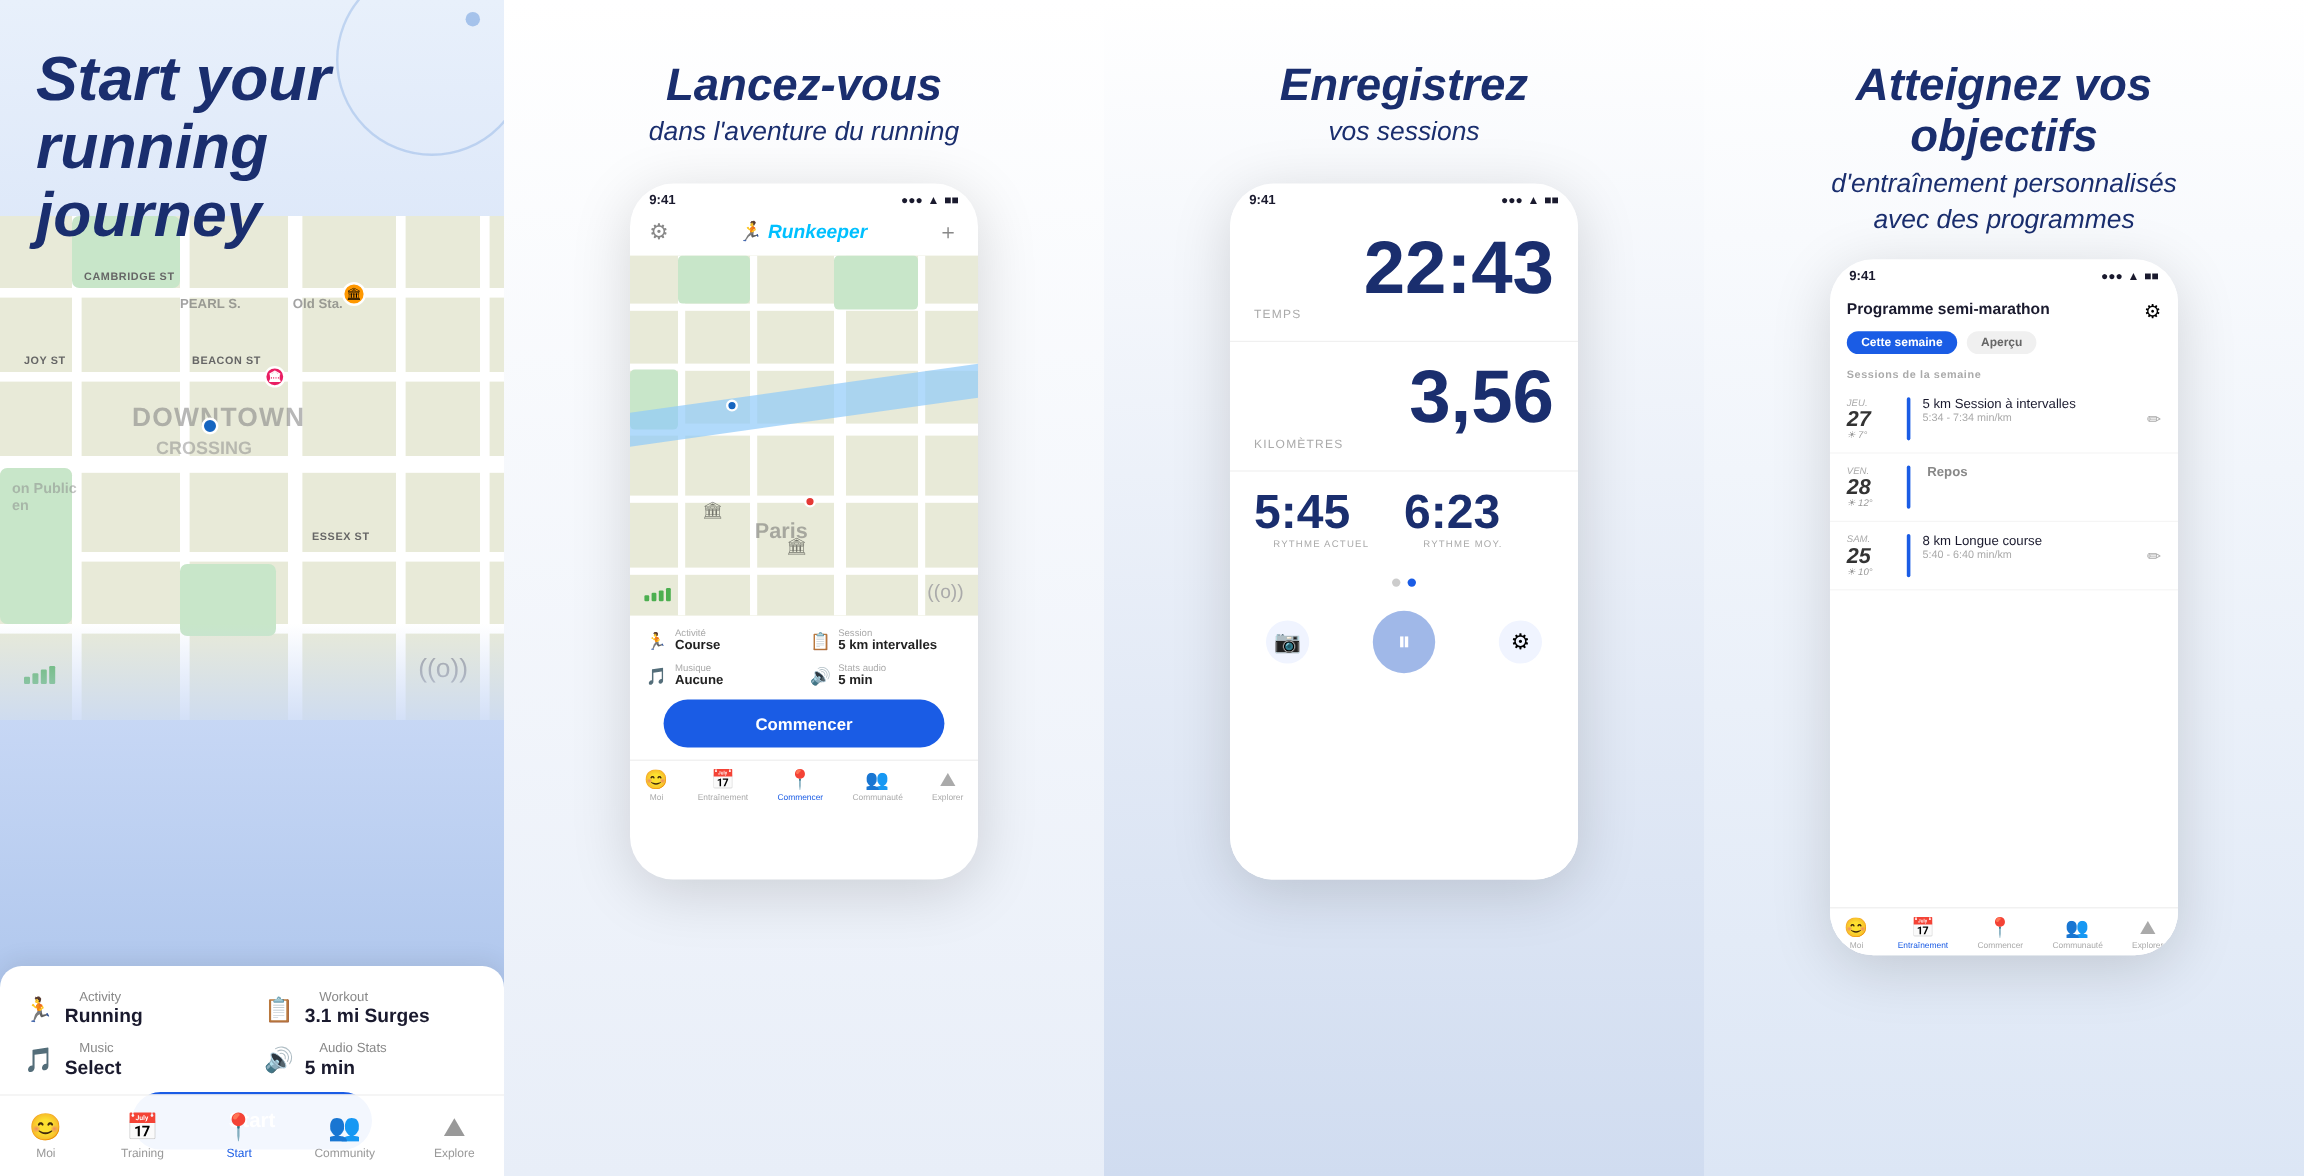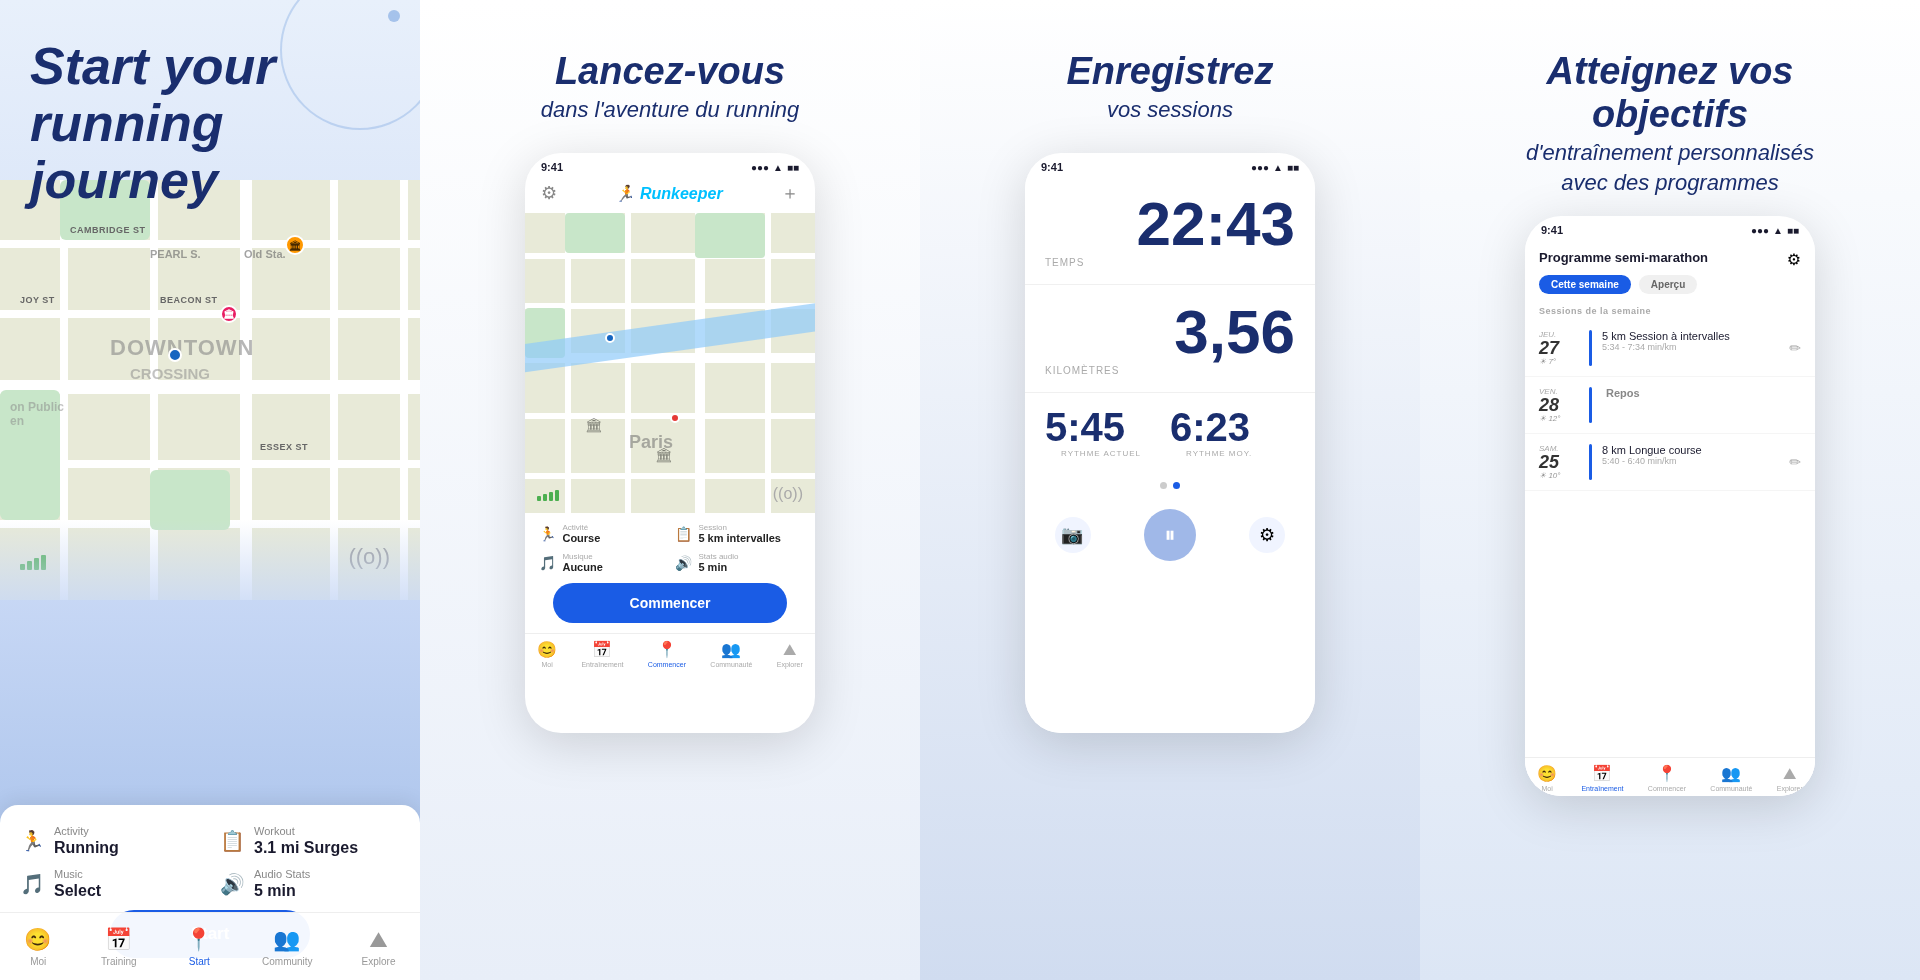--- a/index.html
+++ b/index.html
@@ -172,21 +172,21 @@
       align-items: center;
       gap: 10px;
     }
     .info-icon {
       font-size: 20px;
       color: #888;
       width: 24px;
       text-align: center;
     }
     .info-text-block { line-height: 1.2; }
-    .info-label { font-size: 11px; color: #888; }
+    .info-label { font-size: 11px; color: #888; margin-left: 12px; }
     .info-value { font-size: 16px; font-weight: 700; color: #1a1a2e; }
 
     
     .start-btn {
       position: absolute;
       bottom: 22px;
       left: 50%;
       transform: translateX(-50%);
       background: #1a5ce5;
       color: #fff;

